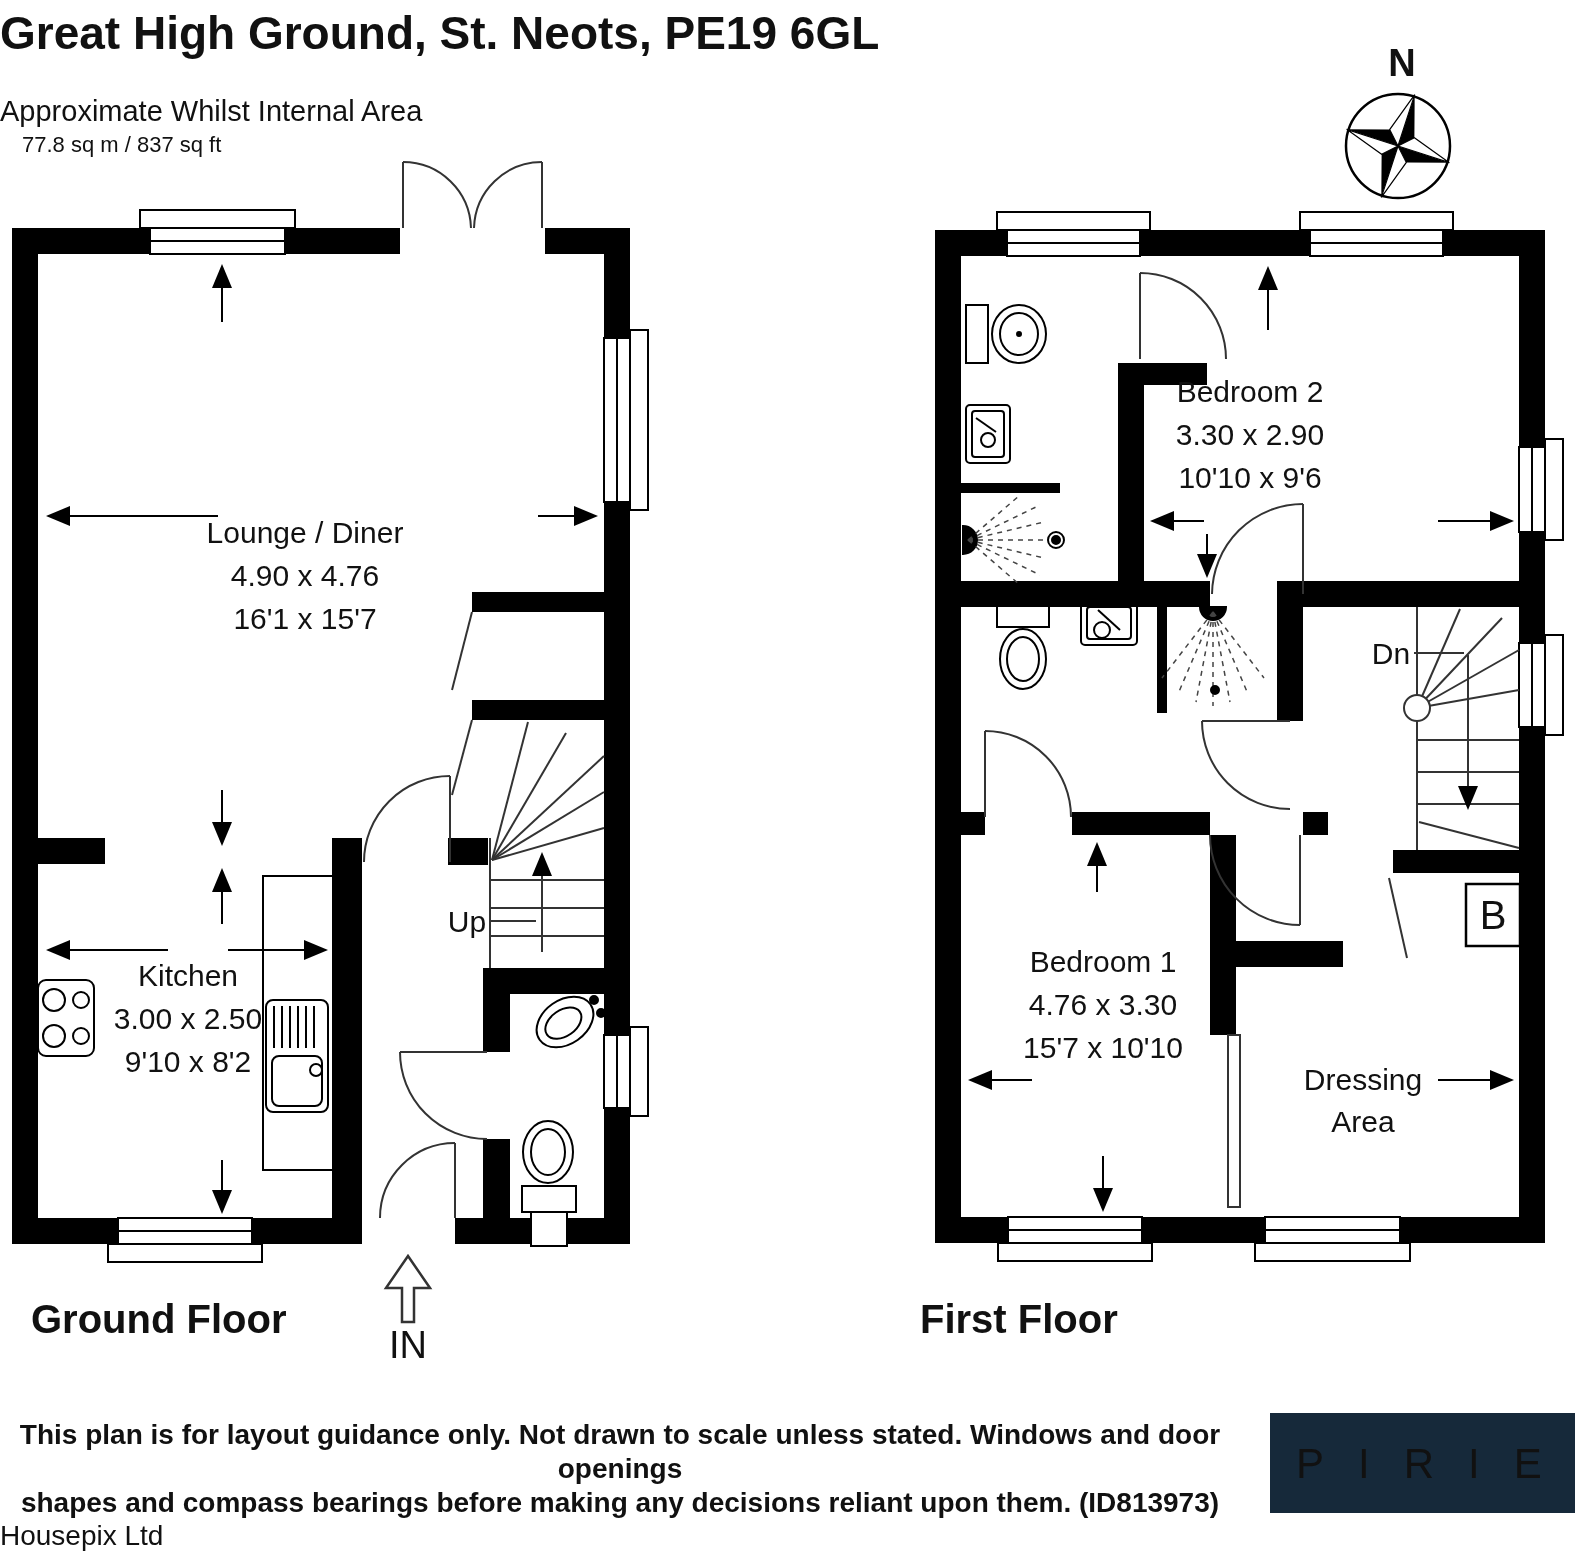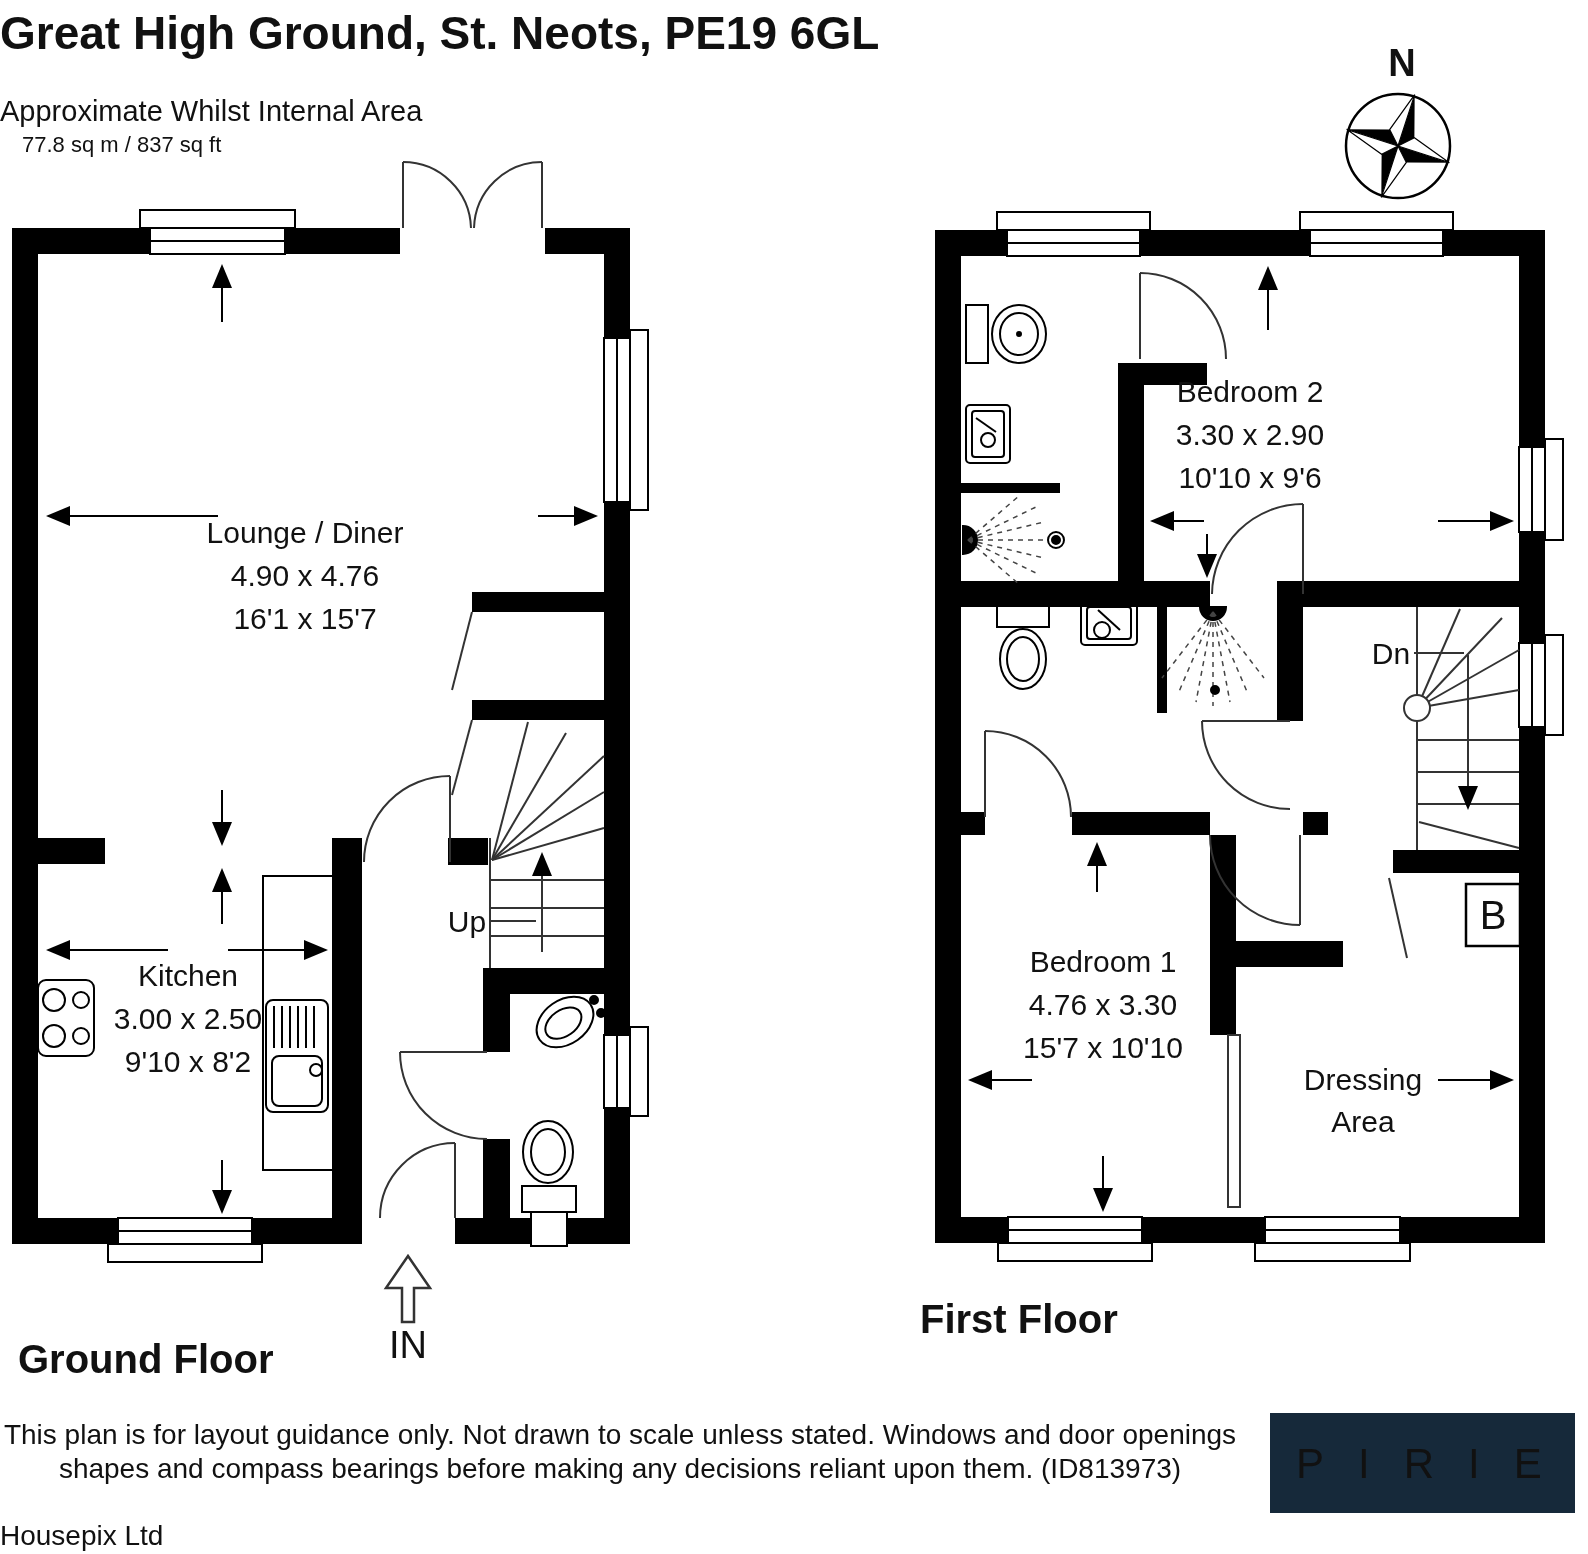--- a/index.html
+++ b/index.html
@@ -3,24 +3,24 @@
 <meta charset="utf-8">
 <style>
   html,body{margin:0;padding:0;background:#fff;}
   .page{position:relative;width:1588px;height:1554px;background:#fff;
         font-family:"Liberation Sans",sans-serif;color:#111;overflow:hidden;}
   .hdr{position:absolute;left:0;width:1588px;text-align:left;}
   .title{top:6px;font-size:46px;font-weight:bold;letter-spacing:0px;}
   .subtitle{top:95px;font-size:29px;}
   .area{top:132px;font-size:22px;padding-left:22px;}
   .floorlabel{position:absolute;font-size:40px;font-weight:bold;}
-  .gf-label{left:18px;top:1297px;margin-top:40px;}
+  .gf-label{left:31px;top:1297px;}
   .ff-label{left:920px;top:1297px;}
   .disclaimer{position:absolute;left:0px;top:1418px;width:1240px;text-align:center;
-              font-size:28px;line-height:34px;}
+              font-size:28px;line-height:34px;font-weight:bold;}
   .credit{position:absolute;left:0px;top:1520px;width:1240px;text-align:left;font-size:28px;}
   svg{position:absolute;left:0;top:0;}
   svg text{font-family:"Liberation Sans",sans-serif;fill:#111;}
   .roomname,.roomdim{font-size:30px;}
   .small-lab{font-size:30px;}
   .in-lab{font-size:38px;}
   .b-lab{font-size:40px;}
   .n-lab{font-size:38px;font-weight:bold;}
 </style>
 </head>

